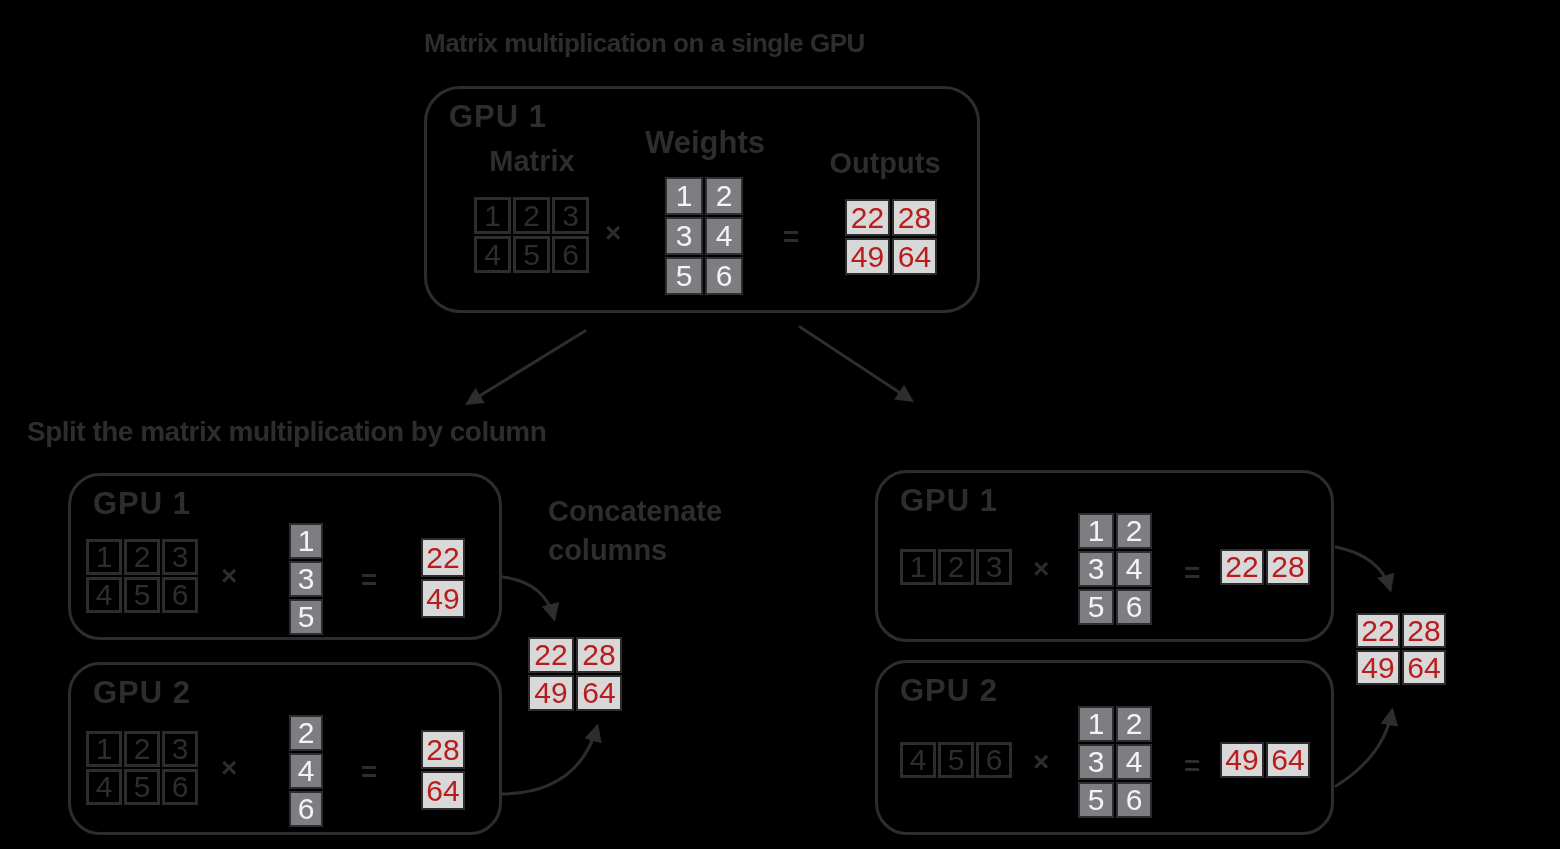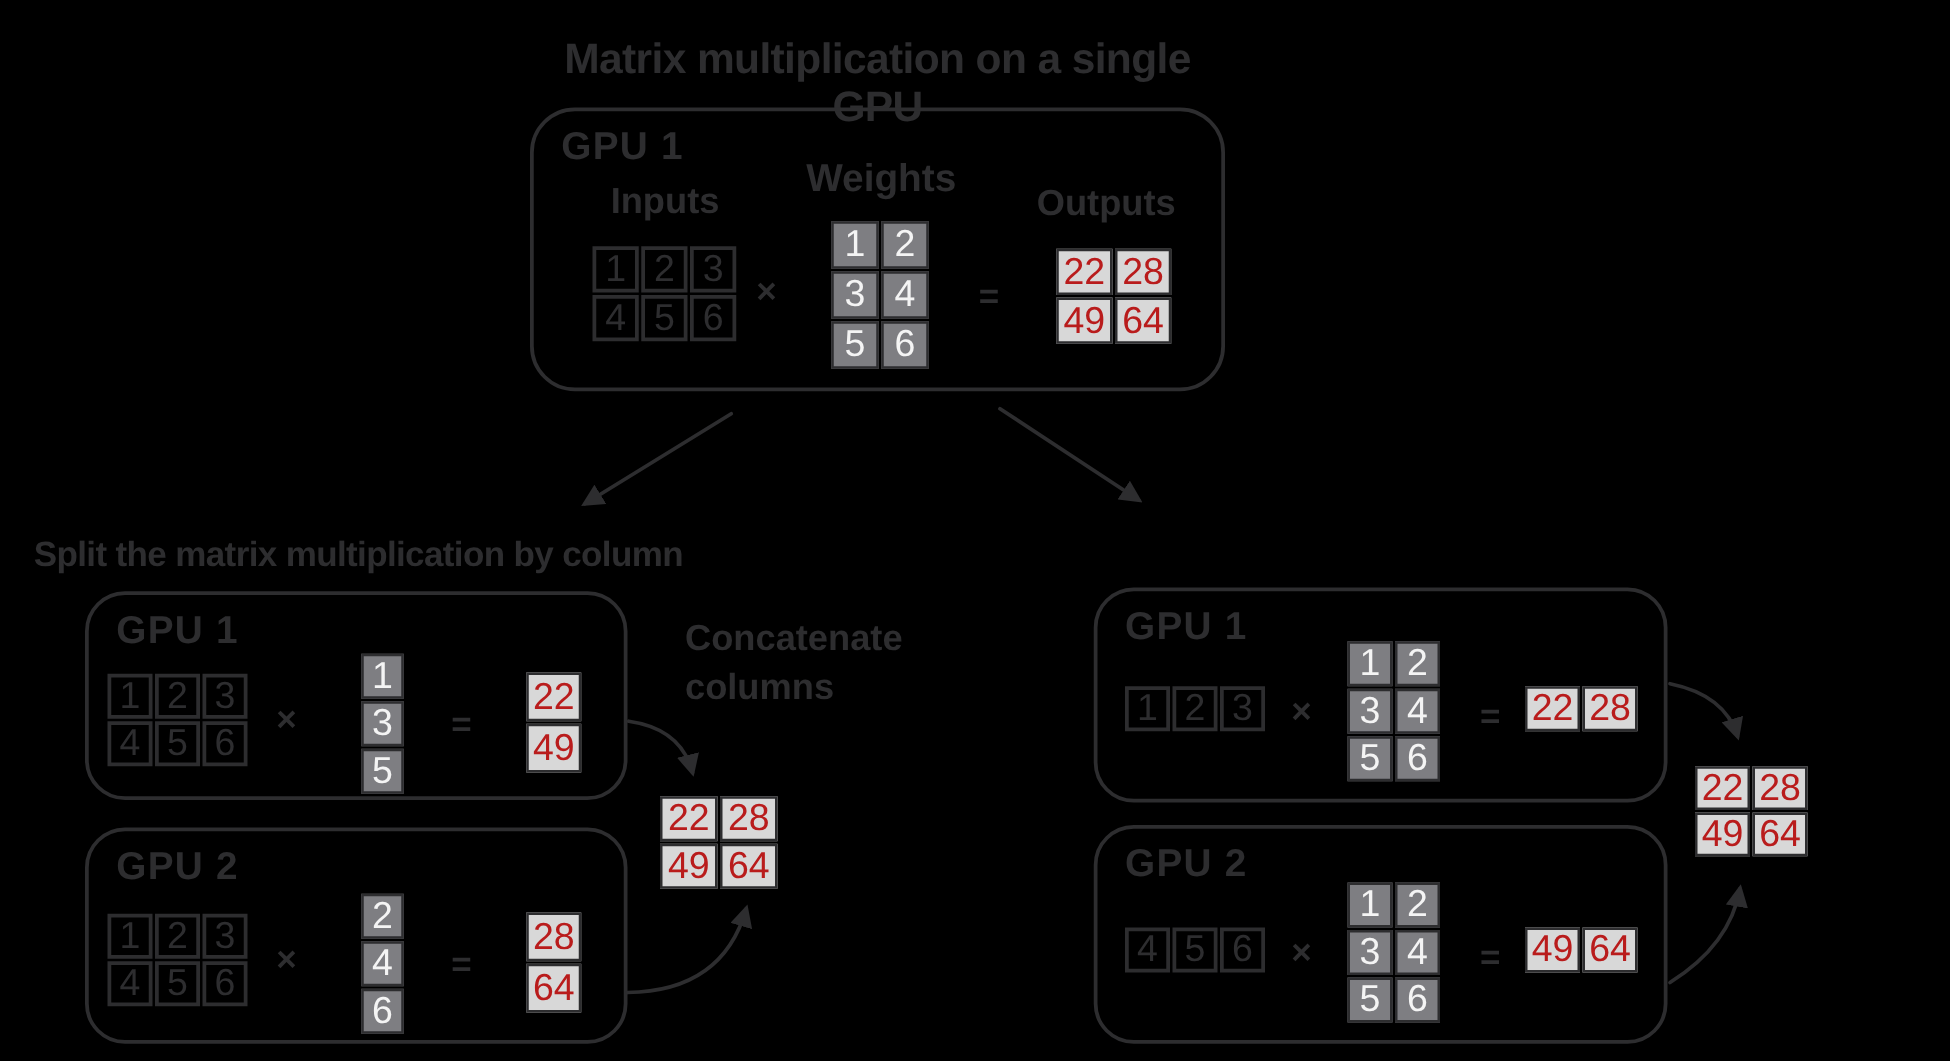--- a/index.html
+++ b/index.html
@@ -10,22 +10,22 @@
     --white:#f4f4f4;
   }
   *{margin:0;padding:0;box-sizing:border-box;}
   html,body{background:var(--background);}
   body{font-family:"Liberation Sans",sans-serif;}
   #canvas{
     position:relative;width:1560px;height:849px;overflow:hidden;
     background:var(--background);color:var(--ink);
   }
   .title{
-    position:absolute;left:424px;top:28px;width:556px;text-align:center;
-    font-size:34px;letter-spacing:-0.5px;color:var(--ink);font-weight:bold;
+    position:absolute;left:424px;top:28px;width:556px;text-align:left;
+    font-size:26px;letter-spacing:-0.5px;color:var(--ink);font-weight:bold;
   }
   .heading{
     position:absolute;font-size:28px;letter-spacing:-0.5px;color:var(--ink);font-weight:bold;
   }
   .panel{
     position:absolute;border:3px solid var(--ink);border-radius:32px;background:transparent;padding-left:12px;
   }
   .panel.big{border-radius:36px;}
   .panel-label{
     position:absolute;left:22px;top:10px;font-size:31px;letter-spacing:1px;color:var(--ink);font-weight:bold;
@@ -55,21 +55,21 @@
 </style>
 </head>
 <body>
 
 <div id="canvas">
 
   <div class="title">Matrix multiplication on a single GPU</div>
 
   <div class="panel big" style="left:424px;top:86px;width:556px;height:227px">
     <div class="panel-label">GPU 1</div>
-    <div class="col-label" style="left:45px;top:56px">Inputs</div>
+    <div class="col-label" style="left:45px;top:56px">Matrix</div>
     <div class="matrix" style="left: 47px; top: 108px; --cw: 37px; --ch: 37px; grid-template-columns: repeat(3, var(--cw));">
         <div class="cell outline">1</div>
         <div class="cell outline">2</div>
         <div class="cell outline">3</div>
         <div class="cell outline">4</div>
         <div class="cell outline">5</div>
         <div class="cell outline">6</div>
       </div>
     <div class="op" style="left:178px;top:130px">×</div>
     <div class="col-label" style="left:218px;top:36px;font-size:31px">Weights</div>
@@ -84,21 +84,21 @@
     <div class="op" style="left:356px;top:134px">=</div>
     <div class="col-label" style="left:398px;top:58px">Outputs</div>
     <div class="matrix" style="left: 418px; top: 110px; --cw: 45px; --ch: 37px; grid-template-columns: repeat(2, var(--cw));">
         <div class="cell light">22</div>
         <div class="cell light">28</div>
         <div class="cell light">49</div>
         <div class="cell light">64</div>
       </div>
   </div>
 
-  <div class="heading" style="left:27px;top:428px">Split the matrix multiplication by column</div>
+  <div class="heading" style="left:27px;top:416px">Split the matrix multiplication by column</div>
 
   <div class="panel" style="left:68px;top:473px;width:434px;height:167px">
     <div class="panel-label">GPU 1</div>
     <div class="matrix" style="left: 15px; top: 63px; --cw: 36px; --ch: 36px; grid-template-columns: repeat(3, var(--cw));">
         <div class="cell outline">1</div>
         <div class="cell outline">2</div>
         <div class="cell outline">3</div>
         <div class="cell outline">4</div>
         <div class="cell outline">5</div>
         <div class="cell outline">6</div>

